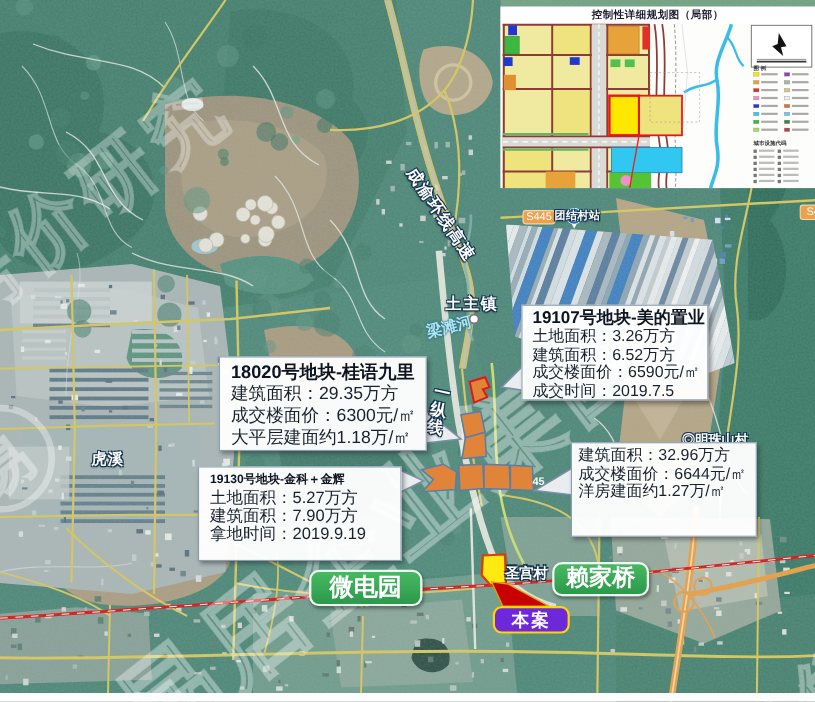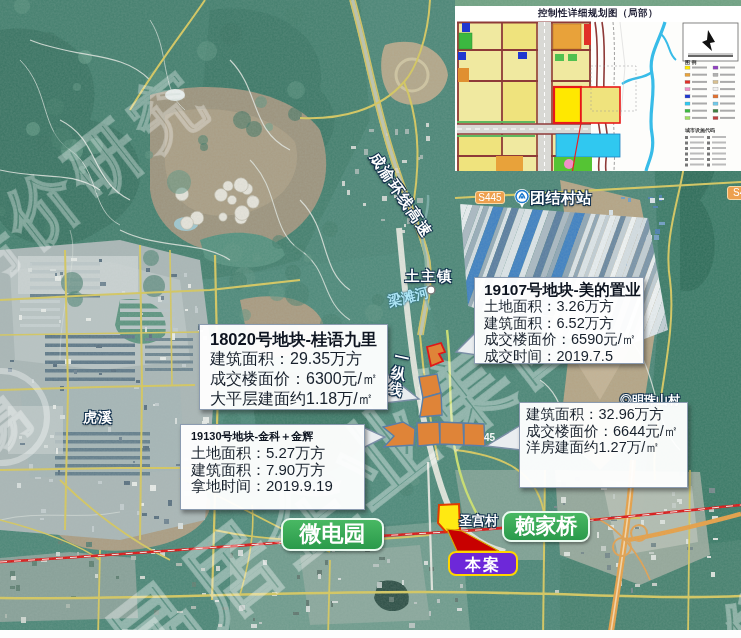--- a/index.html
+++ b/index.html
@@ -716,21 +716,21 @@
 
 <svg style="position:absolute;left:513px;top:188px" width="18" height="21" viewBox="0 0 18 21">
 <path d="M9,20 L6,14 L12,14 Z" fill="#fff"></path>
 <circle cx="9" cy="8.5" r="7.5" fill="#fff"></circle>
 <circle cx="9" cy="8.5" r="6.8" fill="#1c79cf"></circle>
 <circle cx="9" cy="8.5" r="5.2" fill="#fff"></circle>
 <path d="M5.5,10.5 C6,7.5 8,5.5 9,4.5 C10,5.5 12,7.5 12.5,10.5 L10.8,10.5 C10.5,8.8 9.8,7.6 9,6.8 C8.2,7.6 7.5,8.8 7.2,10.5 Z" fill="#1c79cf"></path>
 <rect x="7.8" y="8.2" width="2.4" height="2.3" fill="#1c79cf"></rect>
 </svg>
 
-<div class="olt" style="left:530px;top:189px;font-size:15px;letter-spacing:0.5px">团结村站</div>
+<div class="olt" style="left:504px;top:189px;font-size:10px;letter-spacing:0.5px">团结村站</div>
 <div class="olt" style="left:405px;top:267px;font-size:14.5px;letter-spacing:1.5px">土主镇</div>
 <div class="olt" style="left:381px;top:149px;font-size:15px;letter-spacing:1.5px;transform:rotate(56deg);transform-origin:0 0">成渝环线高速</div>
 <div class="olt" style="left:396px;top:350px;font-size:15px;line-height:16px;transform:rotate(12deg);transform-origin:50% 0">一<br>纵<br>线</div>
 <div class="olt" style="left:83px;top:409px;font-size:14px;letter-spacing:1px">虎溪</div>
 <div class="olt" style="left:459px;top:512px;font-size:13px">圣宫村</div>
 <div class="olt" style="left:620px;top:392px;font-size:12px">◎明珠山村</div>
 <div style="position:absolute;left:386px;top:294px;font-size:14px;font-weight:bold;color:#aee5f5;transform:rotate(-14deg);transform-origin:0 0;text-shadow:0 0 2px #2a6a80,0 0 2px #2a6a80">梁滩河</div>
 <svg style="position:absolute;left:424px;top:283px" width="14" height="14">
       <circle cx="7" cy="7" r="4" fill="#fff" stroke="#777" stroke-width="1.5"></circle>
     </svg>

